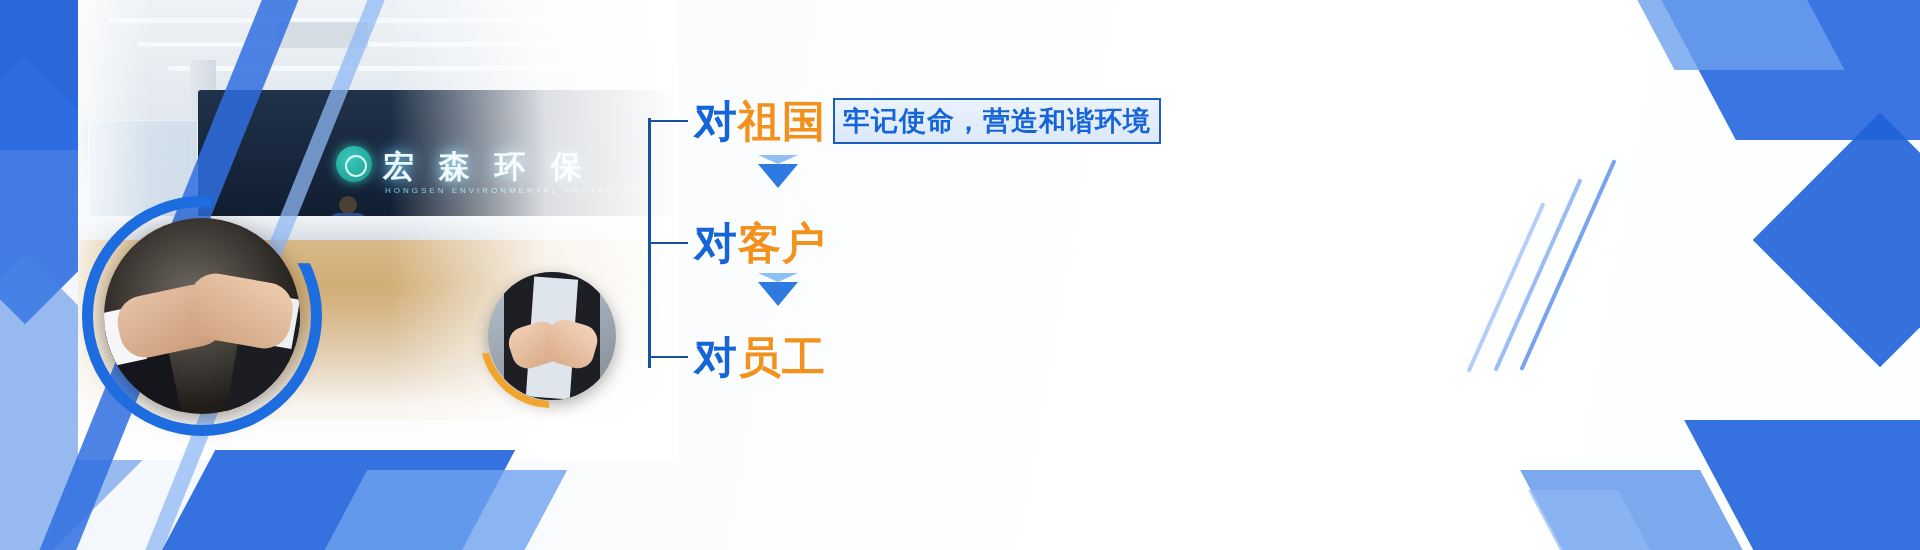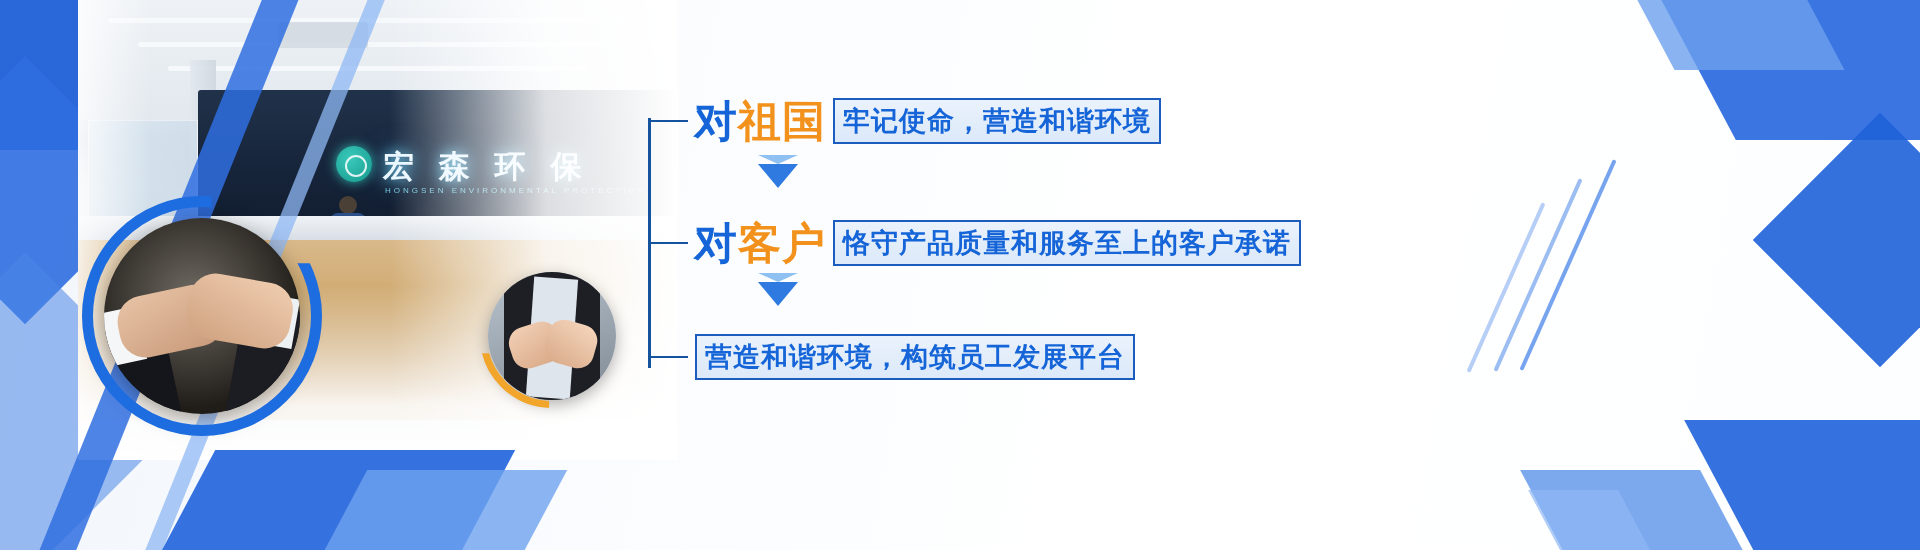--- a/index.html
+++ b/index.html
@@ -349,25 +349,24 @@
       <span class="title"><span class="t-blue">对</span><span class="t-orange">祖国</span></span>
       <span class="desc">牢记使命，营造和谐环境</span>
     </div>
 
     <div class="arrow-top arrow-1b"></div>
     <div class="arrow arrow-1"></div>
 
     <div class="row row-2">
       <span class="tick"></span>
       <span class="title"><span class="t-blue">对</span><span class="t-orange">客户</span></span>
-      <span class="desc">恪守产品质量和服务至上的客户承诺</span>
     </div>
 
     <div class="arrow-top arrow-2b"></div>
     <div class="arrow arrow-2"></div>
 
     <div class="row row-3">
       <span class="tick"></span>
-      <span class="desc">营造和谐环境，构筑员工发展平台</span>
+      <span class="title"><span class="t-blue">对</span><span class="t-orange">员工</span></span>
     </div>
   </div>
 
 </div>
 
 </body></html>

